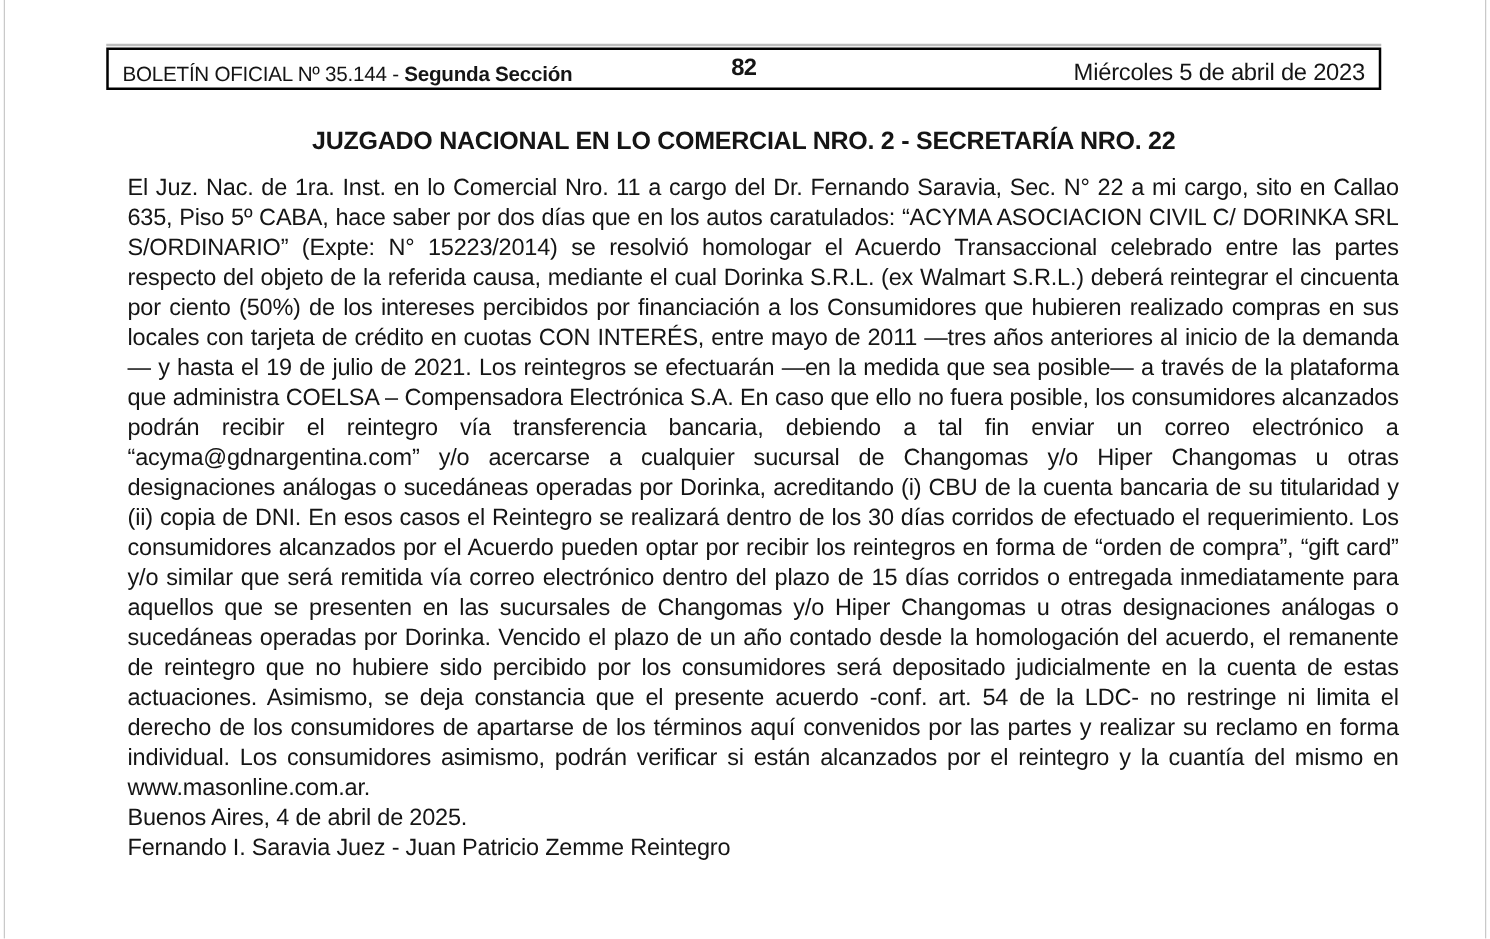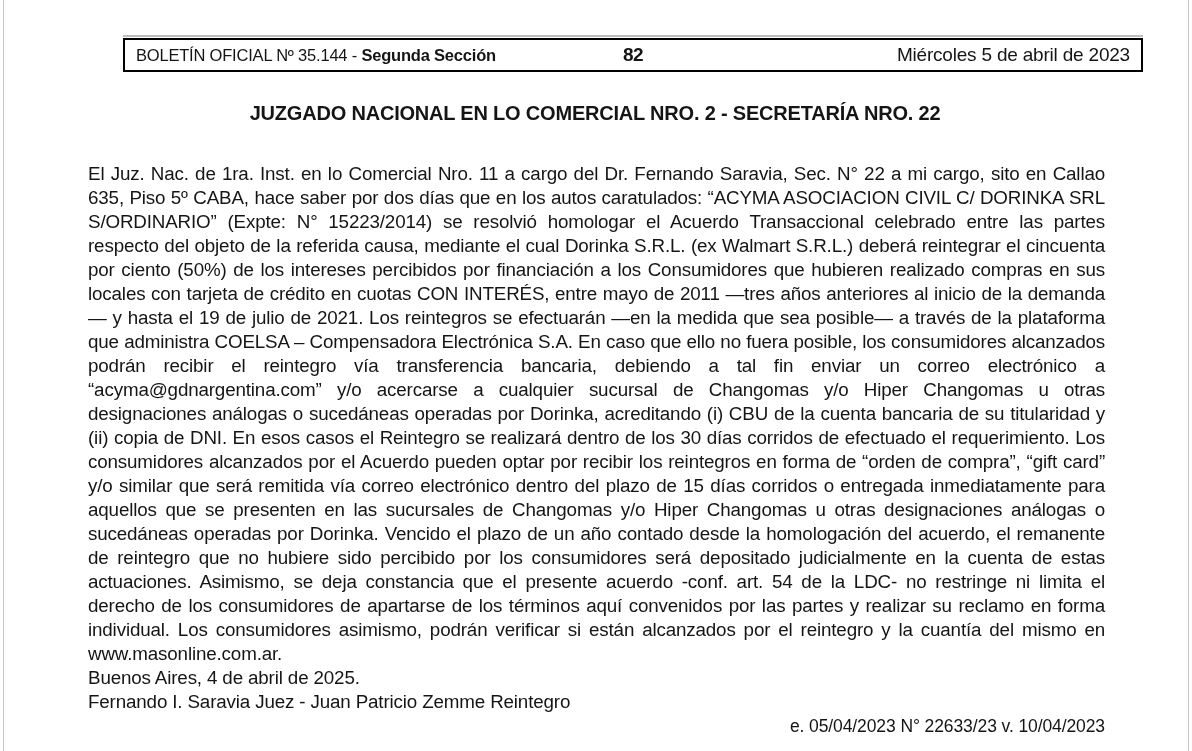--- a/index.html
+++ b/index.html
@@ -24,25 +24,24 @@
 
   .masthead {
     position: absolute;
     left: 85px;
     top: 38px;
     width: 1020px;
     height: 34px;
     border: 2px solid #000000;
     box-sizing: border-box;
     display: flex;
-    align-items: center;
+    align-items: flex-end;
     justify-content: space-between;
     padding: 0 11px;
     background: #ffffff;
-    margin-left: 38px;
   }
   .masthead::before {
     content: "";
     position: absolute;
     left: -2px;
     right: -2px;
     top: -5px;
     height: 2px;
     background: #bdbdbd;
   }
@@ -73,27 +72,26 @@
     top: 102px;
     width: 1020px;
     text-align: center;
     font-weight: bold;
     font-size: 20px;
     letter-spacing: -0.2px;
   }
 
   .notice-body {
     position: absolute;
-    left: 88px;
+    left: 102px;
     top: 138px;
     width: 1017px;
     font-size: 18.8px;
     line-height: 24px;
     letter-spacing: -0.15px;
-    margin-top: 24px;
   }
   .notice-body p {
     margin: 0;
     text-align: justify;
   }
   .notice-line { text-align: left; }
 
   .pub-footer {
     position: absolute;
     right: 87px;
@@ -120,15 +118,14 @@
   </div>
 
   <div class="notice-title">JUZGADO NACIONAL EN LO COMERCIAL NRO. 2 - SECRETARÍA NRO. 22</div>
 
   <div class="notice-body">
     <p>El Juz. Nac. de 1ra. Inst. en lo Comercial Nro. 11 a cargo del Dr. Fernando Saravia, Sec. N° 22 a mi cargo, sito en Callao 635, Piso 5º CABA, hace saber por dos días que en los autos caratulados: “ACYMA ASOCIACION CIVIL C/ DORINKA SRL S/ORDINARIO” (Expte: N° 15223/2014) se resolvió homologar el Acuerdo Transaccional celebrado entre las partes respecto del objeto de la referida causa, mediante el cual Dorinka S.R.L. (ex Walmart S.R.L.) deberá reintegrar el cincuenta por ciento (50%) de los intereses percibidos por financiación a los Consumidores que hubieren realizado compras en sus locales con tarjeta de crédito en cuotas CON INTERÉS, entre mayo de 2011 —tres años anteriores al inicio de la demanda— y hasta el 19 de julio de 2021. Los reintegros se efectuarán —en la medida que sea posible— a través de la plataforma que administra COELSA – Compensadora Electrónica S.A. En caso que ello no fuera posible, los consumidores alcanzados podrán recibir el reintegro vía transferencia bancaria, debiendo a tal fin enviar un correo electrónico a “acyma@gdnargentina.com” y/o acercarse a cualquier sucursal de Changomas y/o Hiper Changomas u otras designaciones análogas o sucedáneas operadas por Dorinka, acreditando (i) CBU de la cuenta bancaria de su titularidad y (ii) copia de DNI. En esos casos el Reintegro se realizará dentro de los 30 días corridos de efectuado el requerimiento. Los consumidores alcanzados por el Acuerdo pueden optar por recibir los reintegros en forma de “orden de compra”, “gift card” y/o similar que será remitida vía correo electrónico dentro del plazo de 15 días corridos o entregada inmediatamente para aquellos que se presenten en las sucursales de Changomas y/o Hiper Changomas u otras designaciones análogas o sucedáneas operadas por Dorinka. Vencido el plazo de un año contado desde la homologación del acuerdo, el remanente de reintegro que no hubiere sido percibido por los consumidores será depositado judicialmente en la cuenta de estas actuaciones. Asimismo, se deja constancia que el presente acuerdo -conf. art. 54 de la LDC- no restringe ni limita el derecho de los consumidores de apartarse de los términos aquí convenidos por las partes y realizar su reclamo en forma individual. Los consumidores asimismo, podrán verificar si están alcanzados por el reintegro y la cuantía del mismo en www.masonline.com.ar.</p>
     <div class="notice-line">Buenos Aires, 4 de abril de 2025.</div>
     <div class="notice-line">Fernando I. Saravia Juez - Juan Patricio Zemme Reintegro</div>
   </div>
 
-  <div class="pub-footer">e. 05/04/2023 N° 22633/23 v. 10/04/2023</div>
 
 </div>
 
 </body></html>

